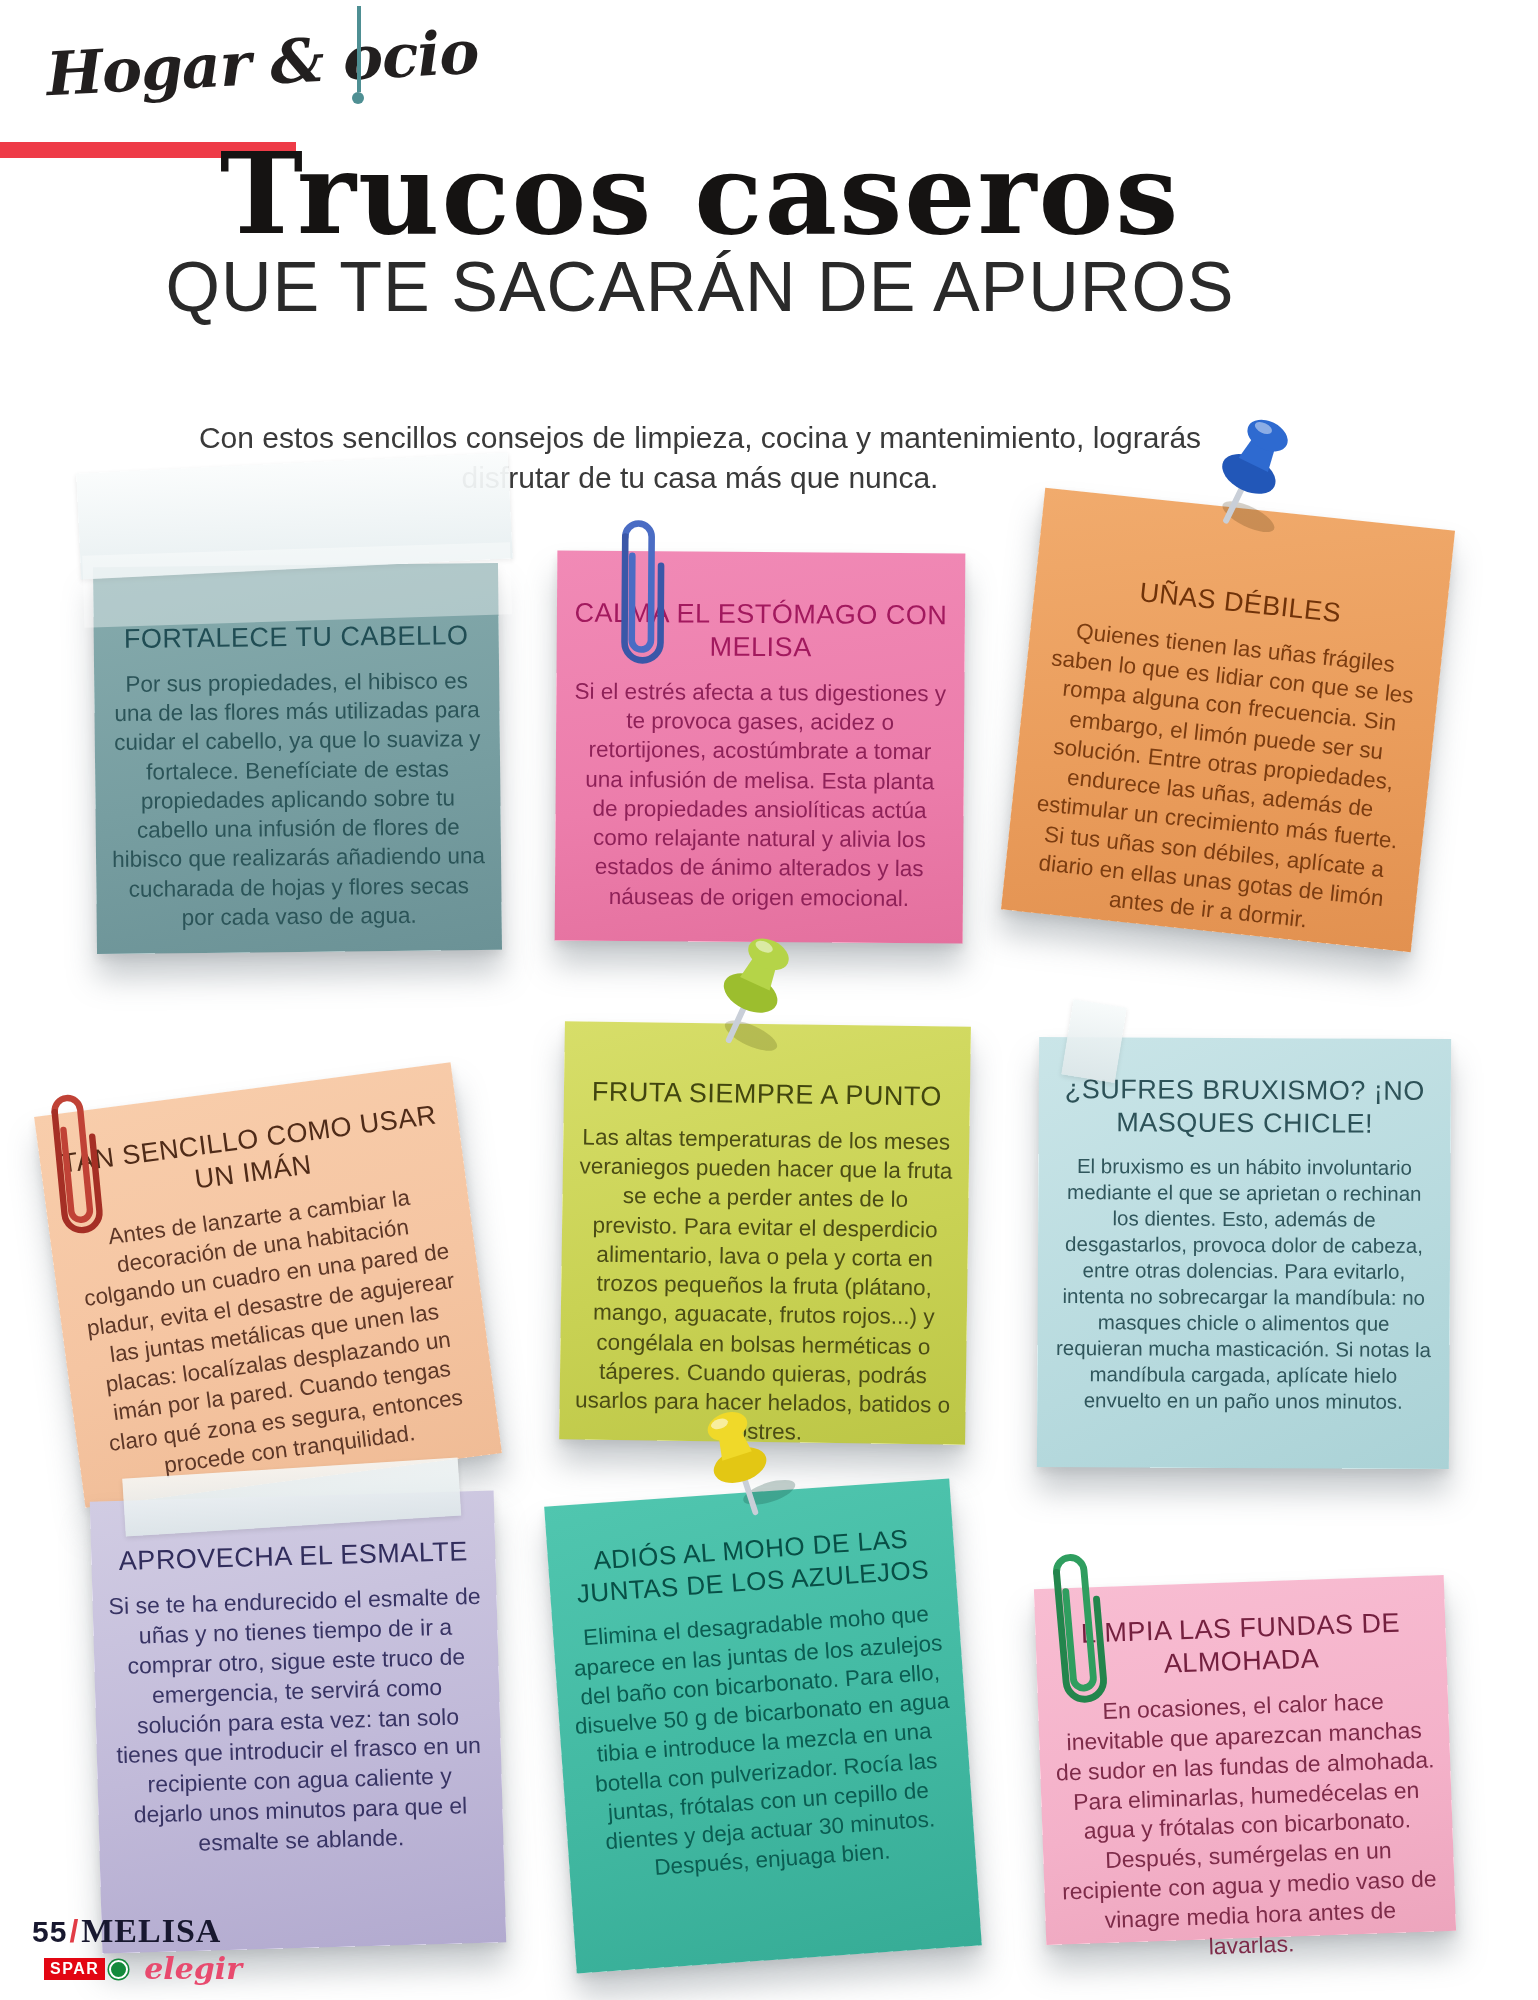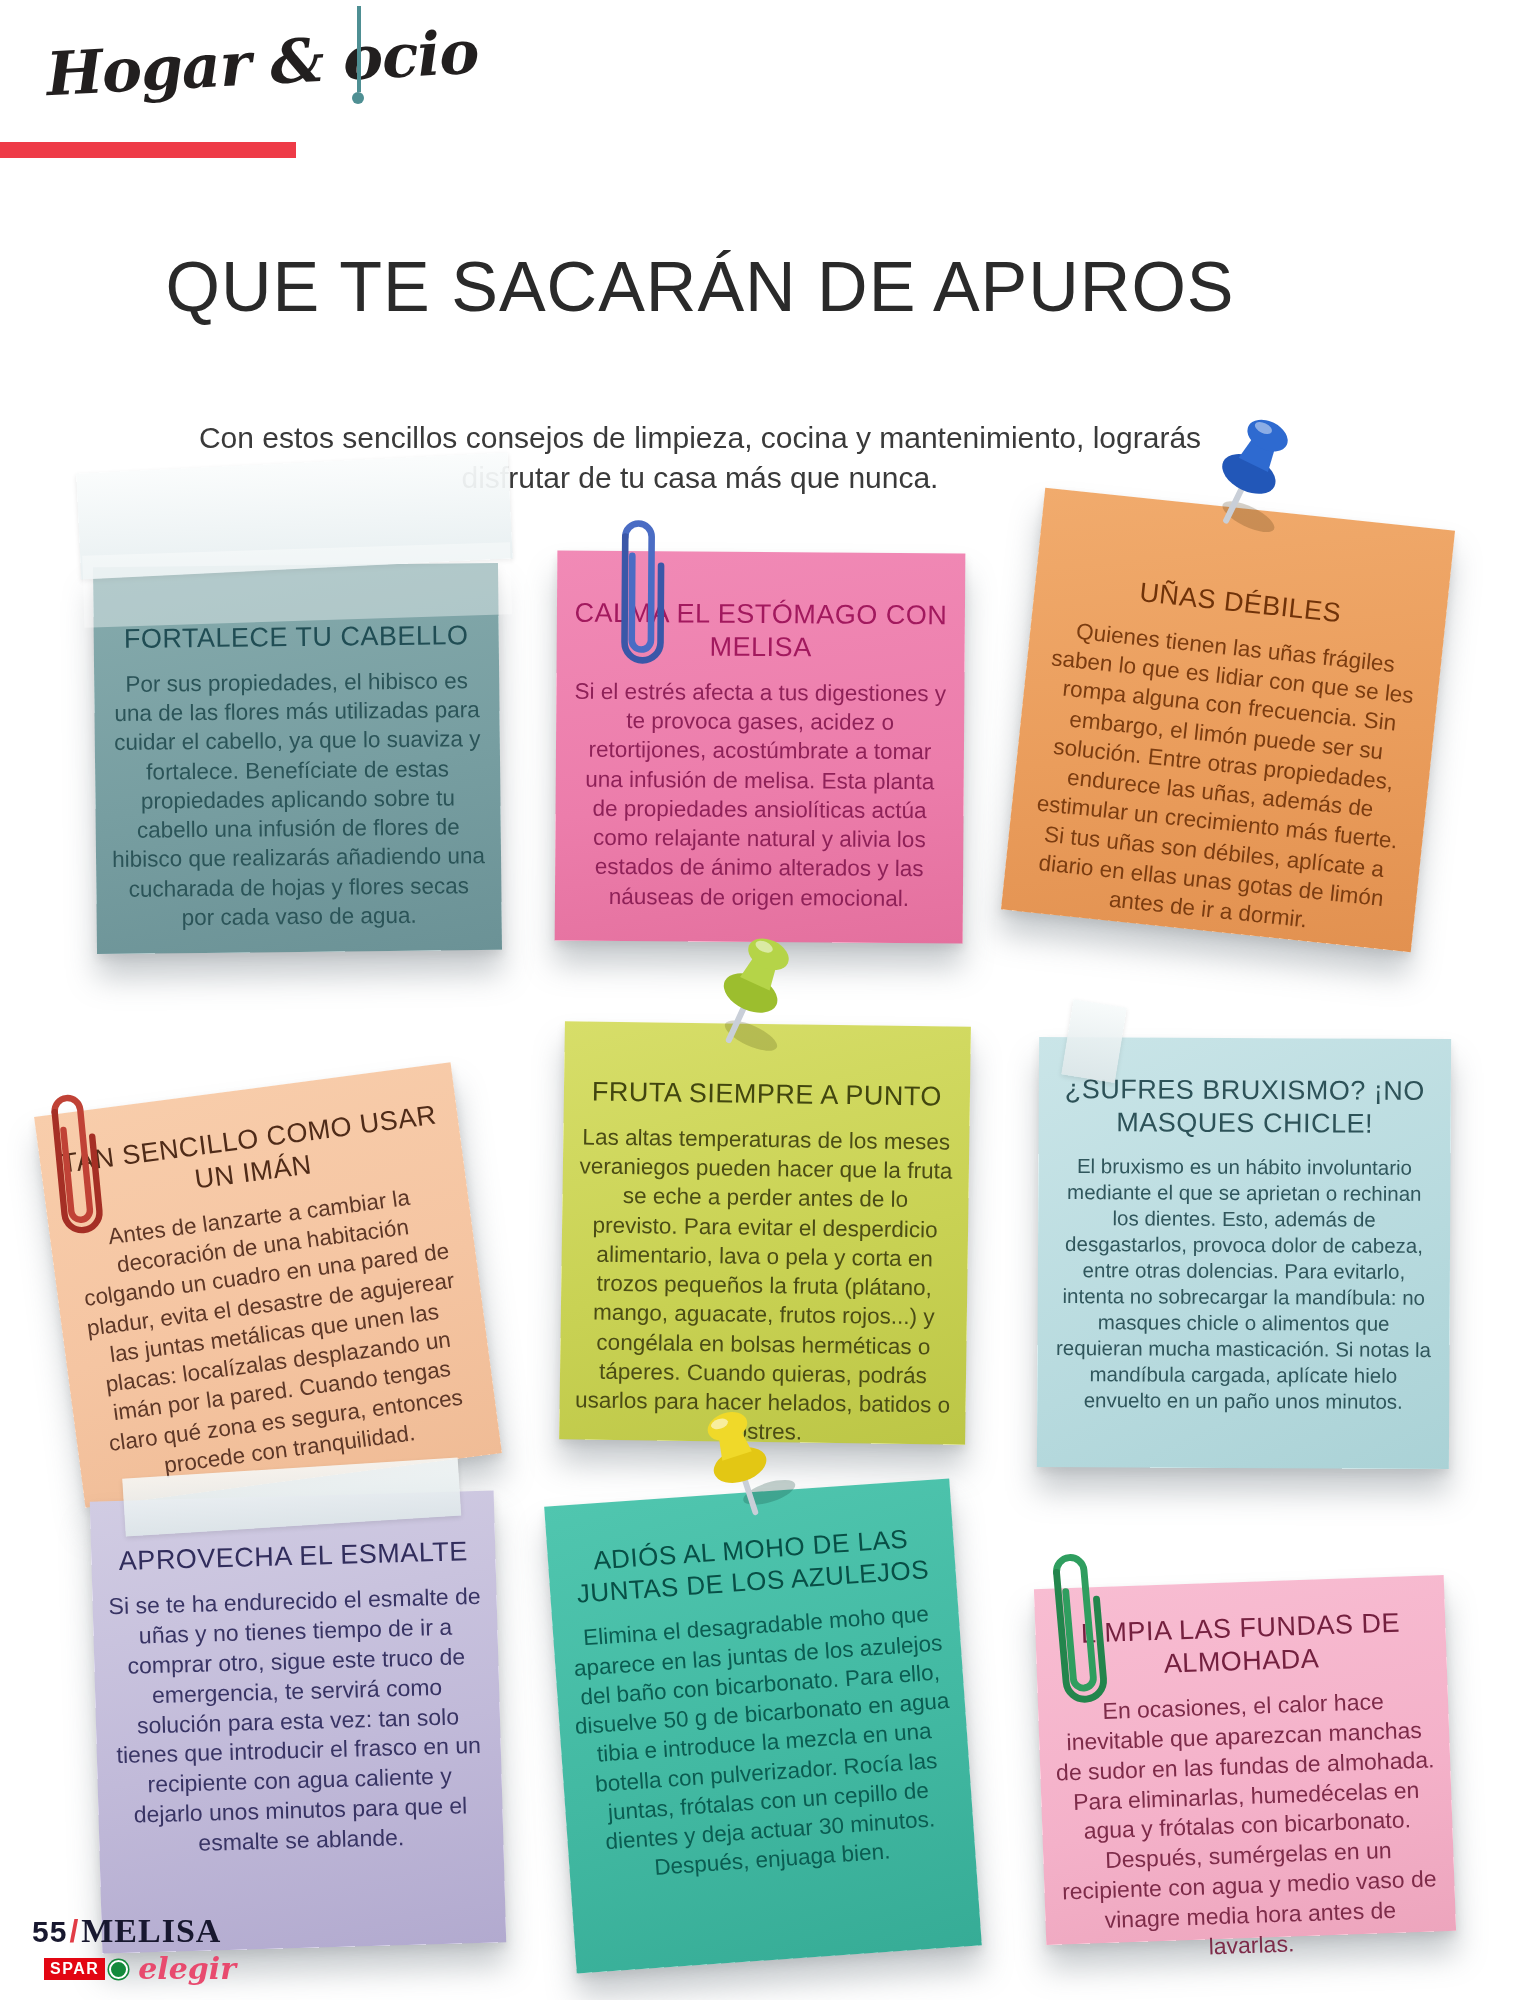--- a/index.html
+++ b/index.html
@@ -131,32 +131,33 @@
   .footer-line1 .num   { font-size:30px; }
   .footer-line1 .slash { font-size:32px; color:#e23c46; padding:0 2px; }
   .footer-line1 .mag   { font-size:34px; font-family:"Liberation Serif", serif; }
   .footer-line2 { margin-top:4px; display:flex; align-items:center;padding-left:12px; }
   .spar-badge { background:#e30613; color:#ffffff; font-weight:bold; font-size:16px;
                 letter-spacing:1.5px; padding:2px 6px; display:inline-block; }
   .spar-dot { width:15px; height:15px; border-radius:50%; background:#148a3c;
               border:2px solid #ffffff; box-shadow:0 0 0 1.5px #148a3c;
               display:inline-block; margin-left:4px; }
   .elegir { font-family:"DejaVu Serif", serif; font-style:italic; font-weight:bold;
-            color:#e84a6e; font-size:30px; margin-left:10px; line-height:1; }
+            color:#e84a6e; font-size:30px; margin-left:16px; line-height:1; }
 </style>
 </head>
 <body>
 
 <div class="page">
 
   <div class="section-label">Hogar &amp; ocio</div>
   <div class="section-line"></div>
   <div class="section-line-dot"></div>
   <div class="section-underline"></div>
 
+  <h1 class="page-title">Trucos caseros</h1>
   <div class="page-subtitle">QUE TE SACARÁN DE APUROS</div>
   <div class="intro">
     <div>Con estos sencillos consejos de limpieza, cocina y mantenimiento, lograrás</div>
     <div>disfrutar de tu casa más que nunca.</div>
   </div>
 
   <div class="note n1">
     <div class="tape tape-a"></div>
     <div class="tape tape-b"></div>
     <div class="note-title">FORTALECE TU CABELLO</div>

